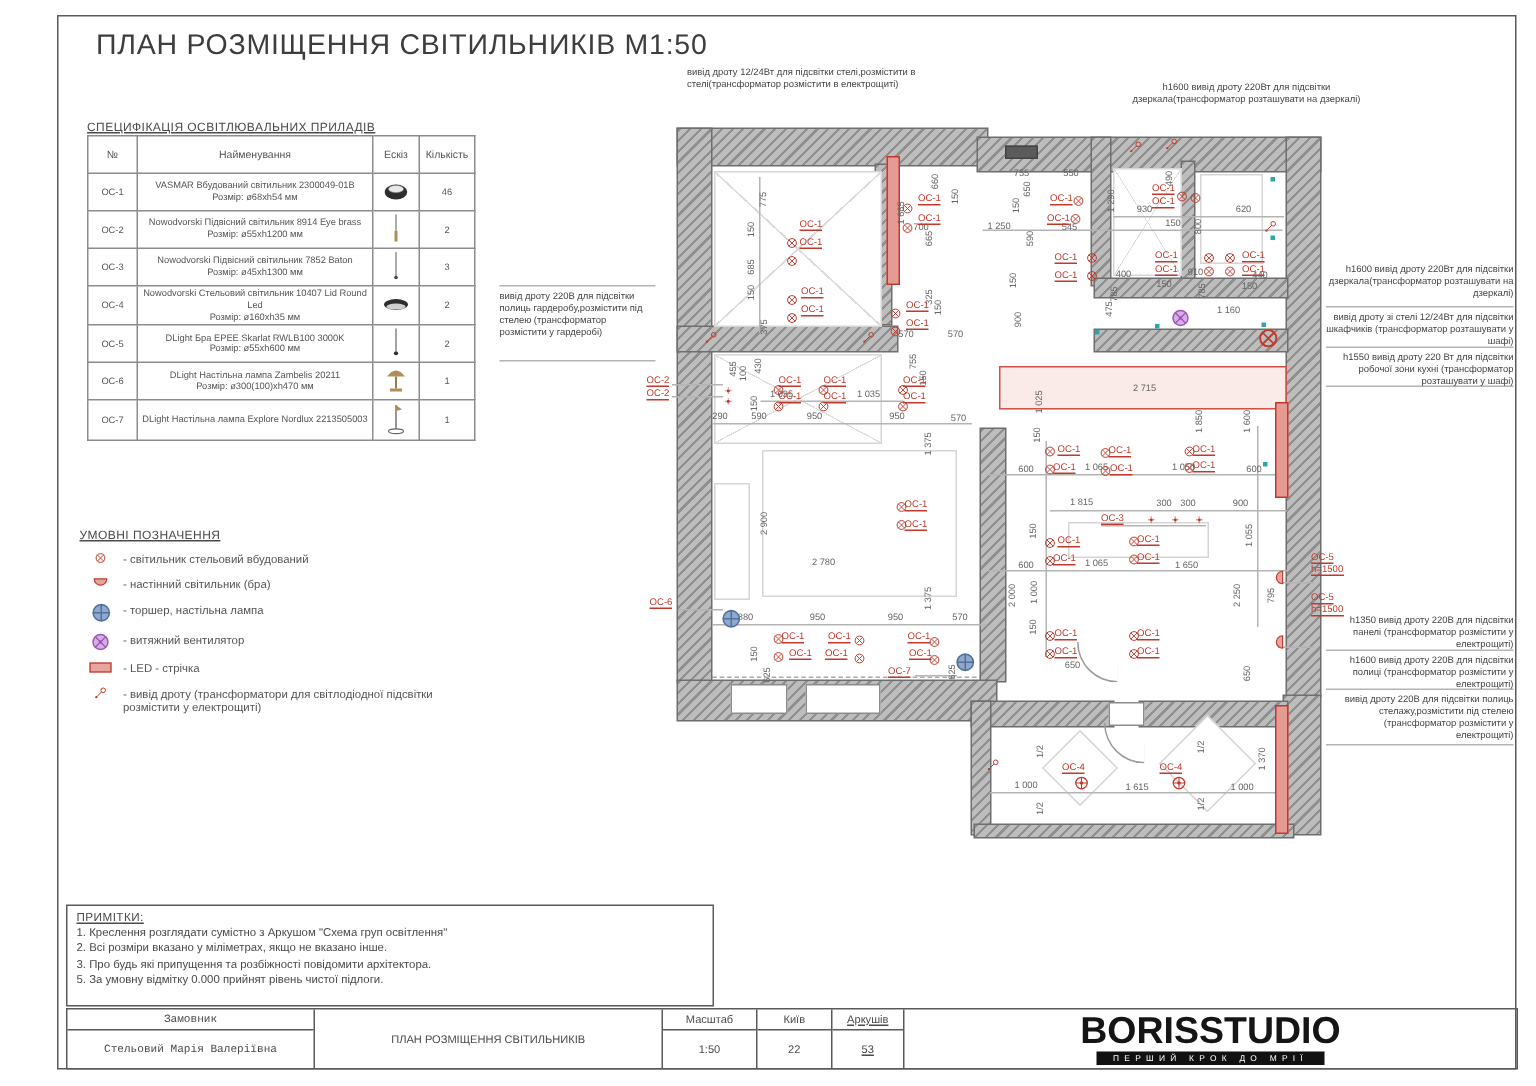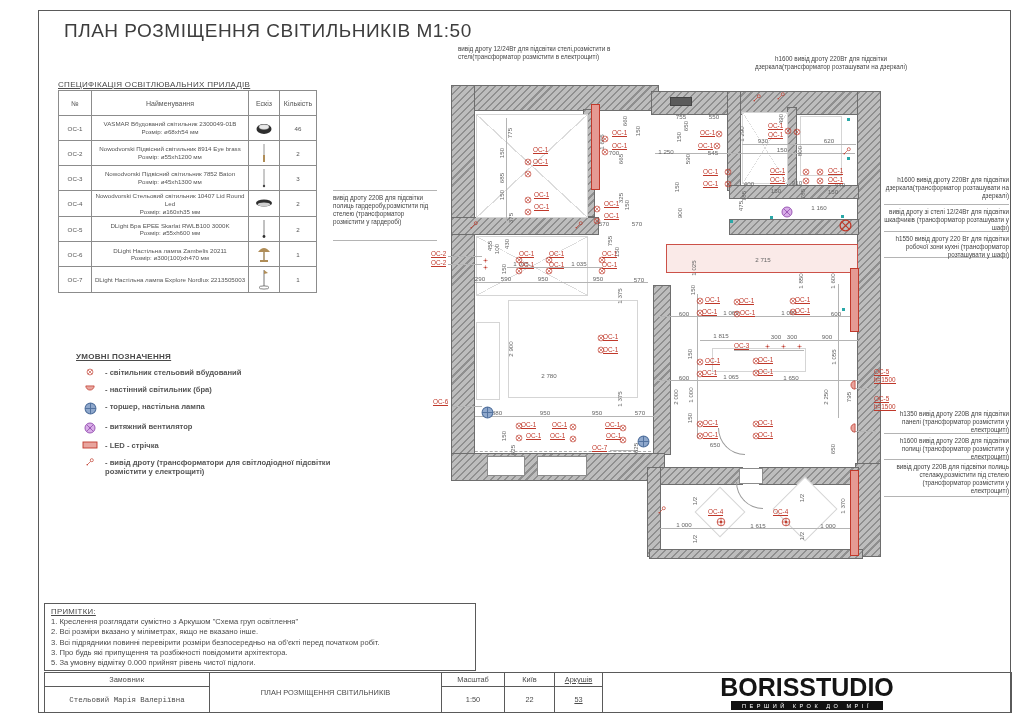--- a/index.html
+++ b/index.html
@@ -10,21 +10,21 @@
   .title{position:absolute;left:64px;top:20px;font-size:19px;letter-spacing:.5px;color:#3d3d3d;font-weight:400;}
   .sechead{font-size:8px;text-decoration:underline;color:#4a4a4a;letter-spacing:.3px;}
   #spec-head{position:absolute;left:58px;top:80px;}
   table.spec{position:absolute;left:58px;top:90px;border-collapse:collapse;font-size:6.2px;color:#555;}
   table.spec td,table.spec th{border:1px solid #8c8c8c;text-align:center;vertical-align:middle;padding:1px 2px;font-weight:400;}
   table.spec th{font-size:7px;height:22px;}
   table.spec .c-id{width:28px;}  table.spec .c-name{width:152px;}
   table.spec .c-sk{width:26px;}  table.spec .c-q{width:32px;}
   table.spec tr.row{height:25px;}
   .nm{line-height:1.25;}
-  #legend{position:absolute;left:76px;top:352px;width:270px;font-weight:bold;}
+  #legend{position:absolute;left:53px;top:352px;width:270px;}
   .leg-item{display:flex;align-items:flex-start;margin-top:7px;font-size:7.6px;color:#555;line-height:1.3;}
   .leg-ic{width:16px;display:flex;justify-content:center;margin:0 7px 0 6px;flex:none;}
   
   #notes{position:absolute;left:44px;top:603px;width:418px;height:60px;border:1px solid #5a5a5a;
          padding:3px 6px;font-size:7.6px;line-height:1.33;color:#4a4a4a;}
   #notes .sechead{font-size:7.8px;}
   
   #tblock{position:absolute;left:44px;top:672px;width:966px;height:39px;border:1px solid #5a5a5a;display:flex;font-size:7.4px;}
   #tblock .col{border-right:1px solid #5a5a5a;display:flex;flex-direction:column;}
   #tblock .lbl{height:13px;border-bottom:1px solid #5a5a5a;display:flex;align-items:center;justify-content:center;}
@@ -720,21 +720,20 @@
     <div class="dot" style="left: 842px; top: 308px;"></div>
     <div class="arc" style="left: 736px; top: 482px; width: 26px; height: 26px;"></div>
     <div class="arc" style="left: 718px; top: 428px; width: 26px; height: 26px;"></div>
   </div>
 
 <div id="notes">
   <span class="sechead">ПРИМІТКИ:</span>
   <div id="notes-lines">
       <div>1. Креслення розглядати сумістно з Аркушом "Схема груп освітлення"</div>
       <div>2. Всі розміри вказано у міліметрах, якщо не вказано інше.</div>
-      <div>3. Всі підрядники повинні перевірити розміри безпосередньо на об'єкті перед початком робіт.</div>
       <div>3. Про будь які припущення та розбіжності повідомити архітектора.</div>
       <div>5. За умовну відмітку 0.000 прийнят рівень чистої підлоги.</div>
     </div>
 </div>
 
 <div id="tblock">
   <div class="col" id="c-zam">
     <div class="lbl">Замовник</div>
       <div class="val">Стельовий Марія Валеріївна</div>
   </div>

